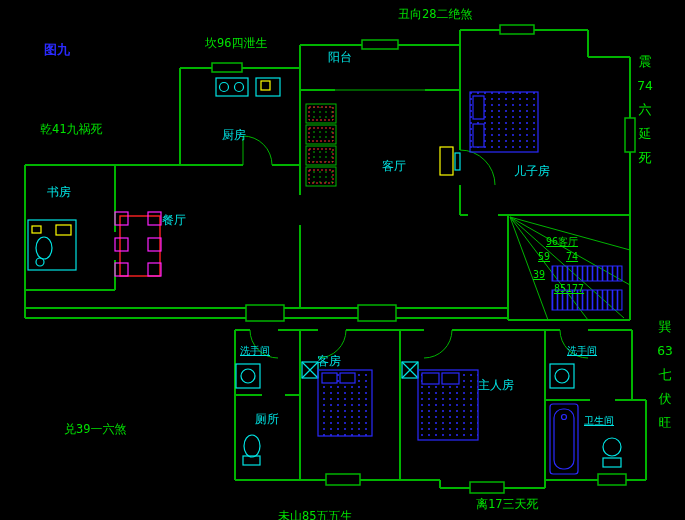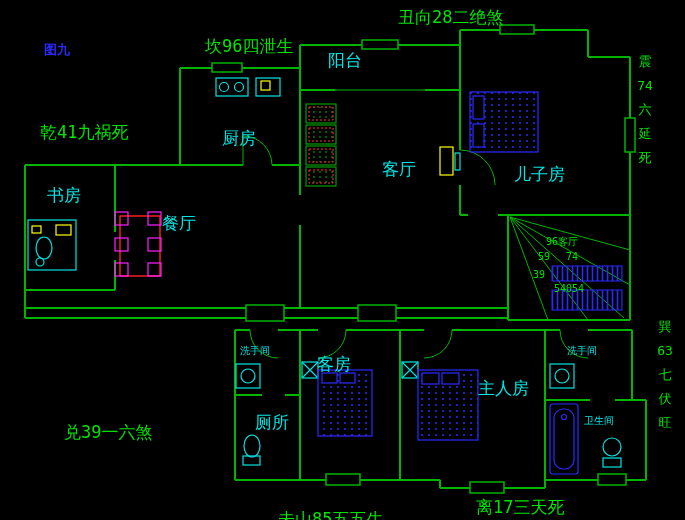--- a/index.html
+++ b/index.html
@@ -4,22 +4,22 @@
 <style>
   html,body{margin:0;padding:0;background:#000;}
   .canvas{position:relative;width:685px;height:520px;background:#000;overflow:hidden;
           font-family:"DejaVu Sans Mono","DejaVu Sans",monospace;}
   .canvas svg{position:absolute;left:0;top:0;}
   .lbl{position:absolute;white-space:nowrap;line-height:1.1;}
   .green{color:#00e400;}
   .cyan{color:#00e5e5;text-align:right;}
   .blue{color:#2a2aff;font-weight:bold;text-align:right;}
   .s13{font-size:13px;}
-  .s12{font-size:17px;}
-  .s10{font-size:10px;}
+  .s12{font-size:12px;}
+  .s10{font-size:10px;text-decoration:underline;}
   .v{white-space:pre-line;text-align:center;width:28px;line-height:24px;}
 </style>
 </head>
 <body>
 
 <div class="canvas">
 
   <svg width="685" height="520" viewBox="0 0 685 520">
     <defs>
       <pattern id="dots" width="7" height="6" patternUnits="userSpaceOnUse">
@@ -207,15 +207,15 @@
   <div class="lbl cyan s10" style="left:240px;top:345px">洗手间</div>
   <div class="lbl cyan s12" style="left:317px;top:355px">客房</div>
   <div class="lbl cyan s12" style="left:478px;top:379px">主人房</div>
   <div class="lbl cyan s10" style="left:567px;top:345px">洗手间</div>
   <div class="lbl cyan s12" style="left:255px;top:413px">厕所</div>
   <div class="lbl cyan s10" style="left:584px;top:415px">卫生间</div>
 
   <div class="lbl green s10" style="left:538px;top:251px">59</div>
   <div class="lbl green s10" style="left:566px;top:251px">74</div>
   <div class="lbl green s10" style="left:533px;top:269px">39</div>
-  <div class="lbl green s10" style="left:554px;top:283px">54054</div>
+  <div class="lbl green s10" style="left:554px;top:283px">85177</div>
 
 </div>
 
 </body></html>

